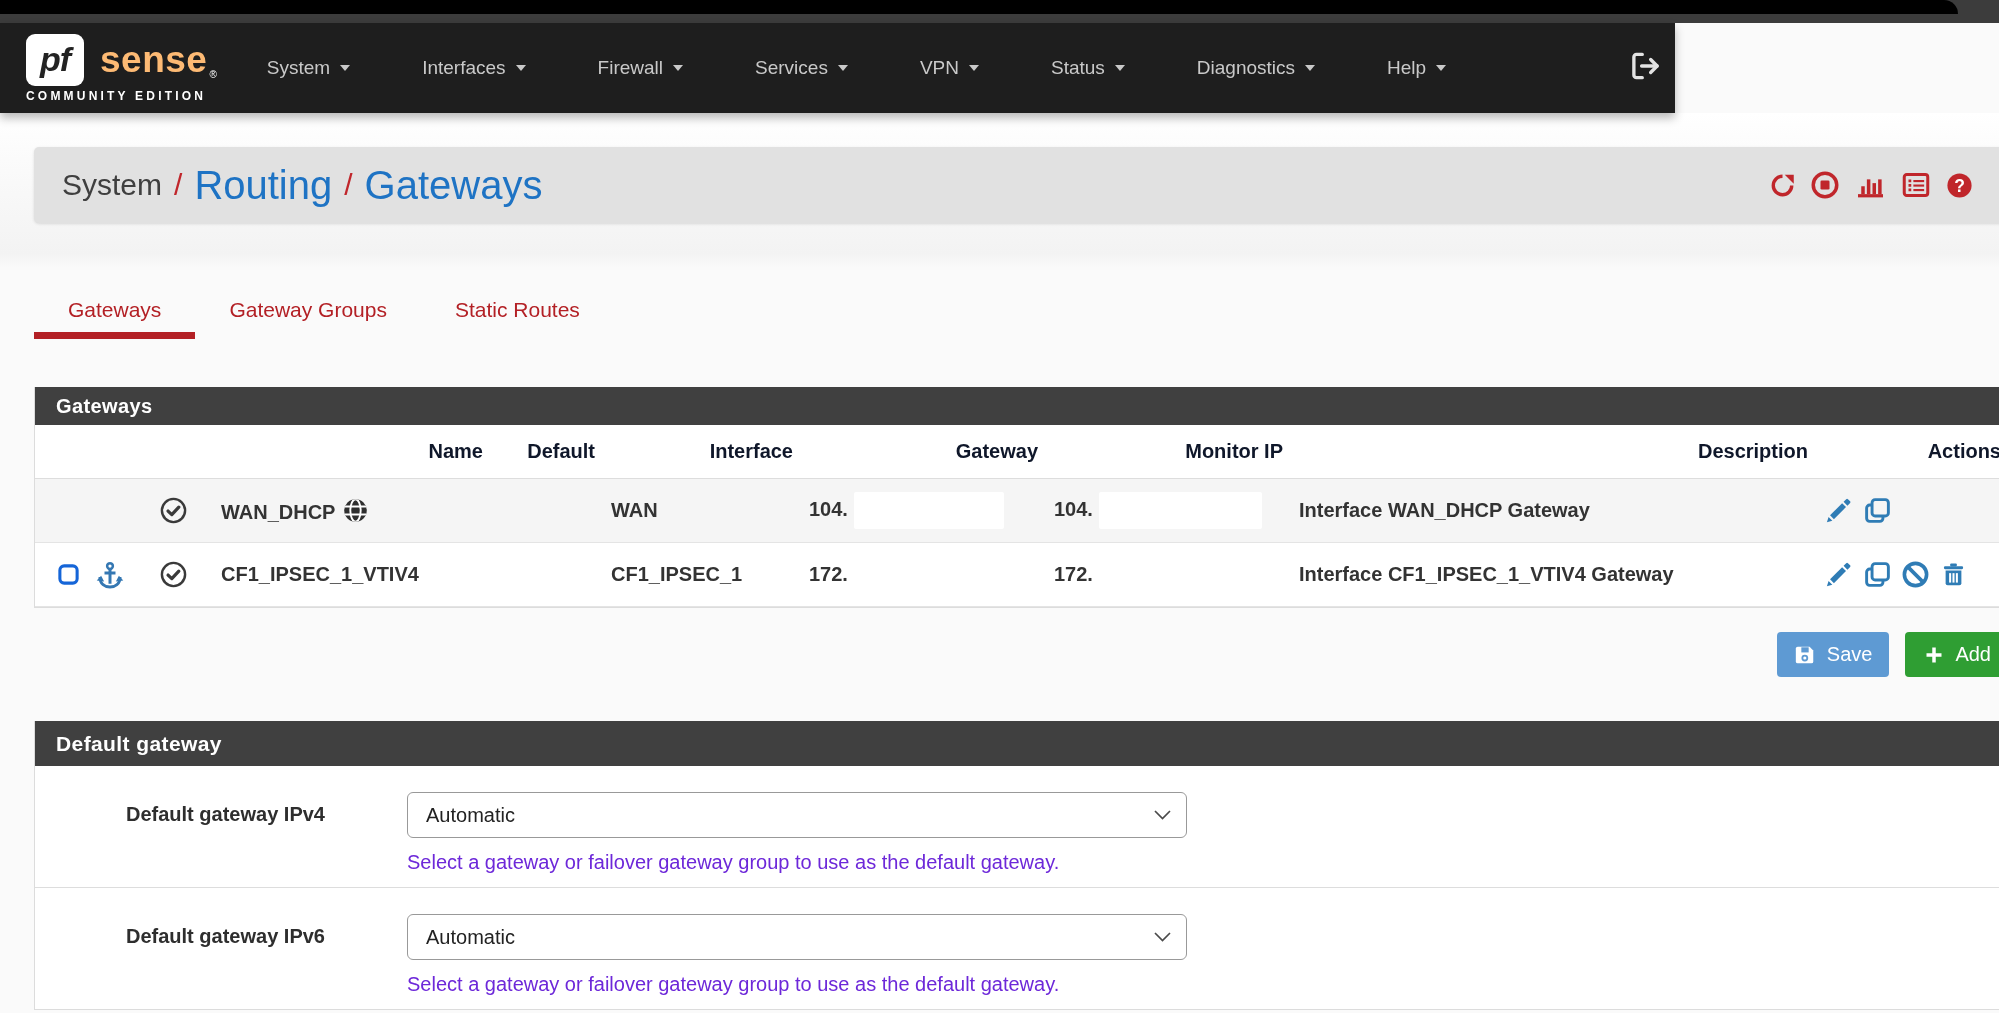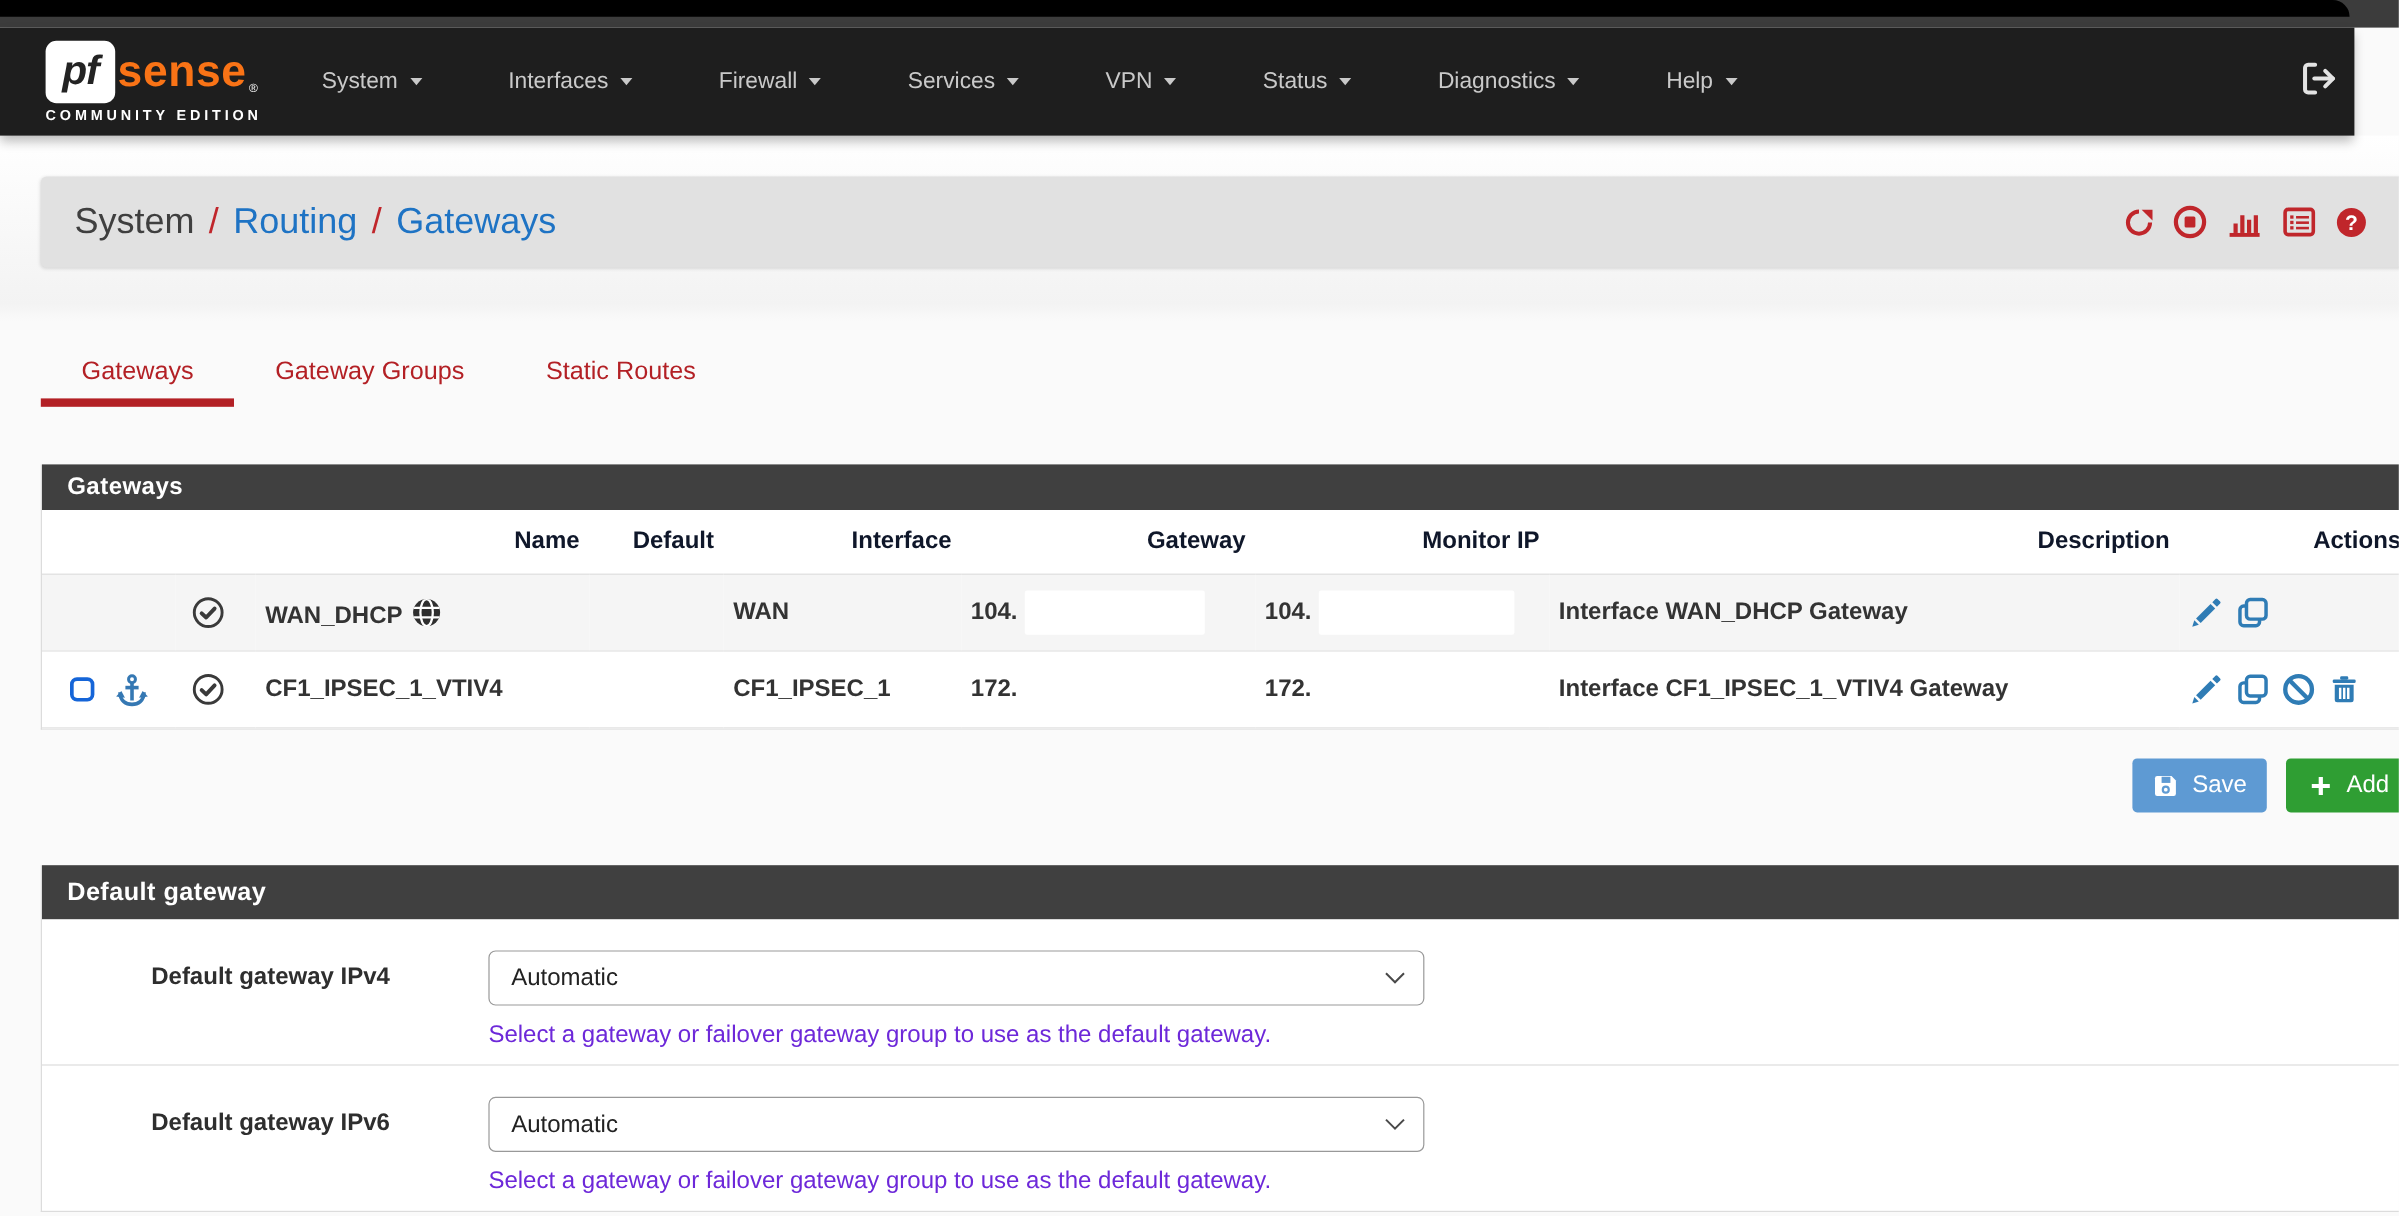--- a/index.html
+++ b/index.html
@@ -7,45 +7,45 @@
   body { font-family:"Liberation Sans", sans-serif; background:#fafafa; position:relative; }
   .page { width:2044px; position:relative; }
 
   
   .chrome { height:23px; background:#3c3c3c; position:relative; }
   .chrome-black { position:absolute; top:0; left:0; width:1958px; height:14px; background:#000;
                   border-top-right-radius:16px; }
 
   
   .navbar { height:90px; background:#1e1e1e; display:flex; align-items:center;
-            box-shadow:0 5px 9px rgba(0,0,0,.28); position:relative; z-index:5; width:1962px;padding-left:12px; }
+            box-shadow:0 5px 9px rgba(0,0,0,.28); position:relative; z-index:5; width:1675px; }
   .logo { margin-left:26px; display:flex; flex-direction:column; align-items:flex-start; cursor:pointer; }
   .logo-row { display:flex; align-items:center; }
   .pf-box { background:#fff; border-radius:9px; width:58px; height:52px; display:flex;
             align-items:center; justify-content:center; font-style:italic; font-weight:900;
             font-size:34px; color:#232323; letter-spacing:-1px; }
-  .sense { color:#f97316; font-weight:800; font-size:37px; letter-spacing:.5px; margin-left:2px; }
+  .sense { color:#fdba74; font-weight:800; font-size:37px; letter-spacing:.5px; margin-left:16px; }
   .reg { color:#fff; font-size:10px; align-self:flex-end; margin:0 0 6px 2px; }
   .edition { color:#fff; font-size:12px; font-weight:700; letter-spacing:3.2px; margin-top:3px; }
   .nav-items { list-style:none; display:flex; gap:72px; margin-left:50px; }
   .nav-items li { color:#c9c9c9; font-size:19px; display:flex; align-items:center; cursor:pointer; white-space:nowrap; }
   .caret { display:inline-block; width:0; height:0; border-left:5.5px solid transparent;
            border-right:5.5px solid transparent; border-top:6.5px solid #c9c9c9; margin-left:10px; }
   .logout { position:absolute; right:14px; top:50%; transform:translateY(-50%); cursor:pointer; }
 
   
   .content { background:linear-gradient(180deg,#ffffff 0px,#f3f3f3 140px,#fafafa 155px); padding-top:34px; width:2044px; }
 
   
   .breadcrumb-bar { margin-left:34px; width:1976px; height:76px; background:#e1e1e1; border-radius:5px;
                     display:flex; align-items:center; padding-left:28px; position:relative;
                     box-shadow:0 1px 3px rgba(0,0,0,.12); }
   .bc-plain { font-size:30px; color:#3f3f3f; }
   .bc-sep { font-size:30px; color:#c0262b; margin:0 12px; }
-  .bc-link { font-size:30px; color:#1e73c4; cursor:pointer; text-decoration:none;text-align:center; }
+  .bc-link { font-size:40px; color:#1e73c4; cursor:pointer; text-decoration:none;text-align:center; }
   .bc-icons { position:absolute; right:36px; top:50%; transform:translateY(-50%);
               display:flex; align-items:center; gap:14px; }
   .bc-icons svg { display:block; cursor:pointer; }
 
   
   .tabs { display:flex; margin:64px 0 0 34px; }
   .tab { padding:0 34px; height:52px; display:flex; align-items:center; font-size:21px;
          color:#b32025; cursor:pointer; border-bottom:7px solid transparent; }
   .tab.active { border-bottom-color:#b32025; }
 

